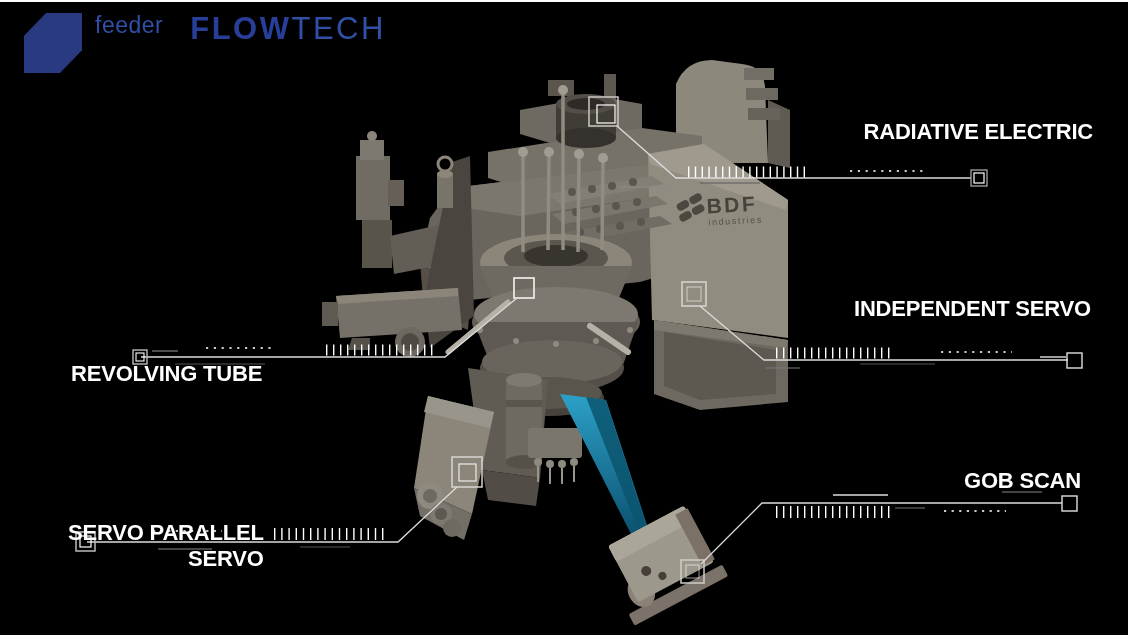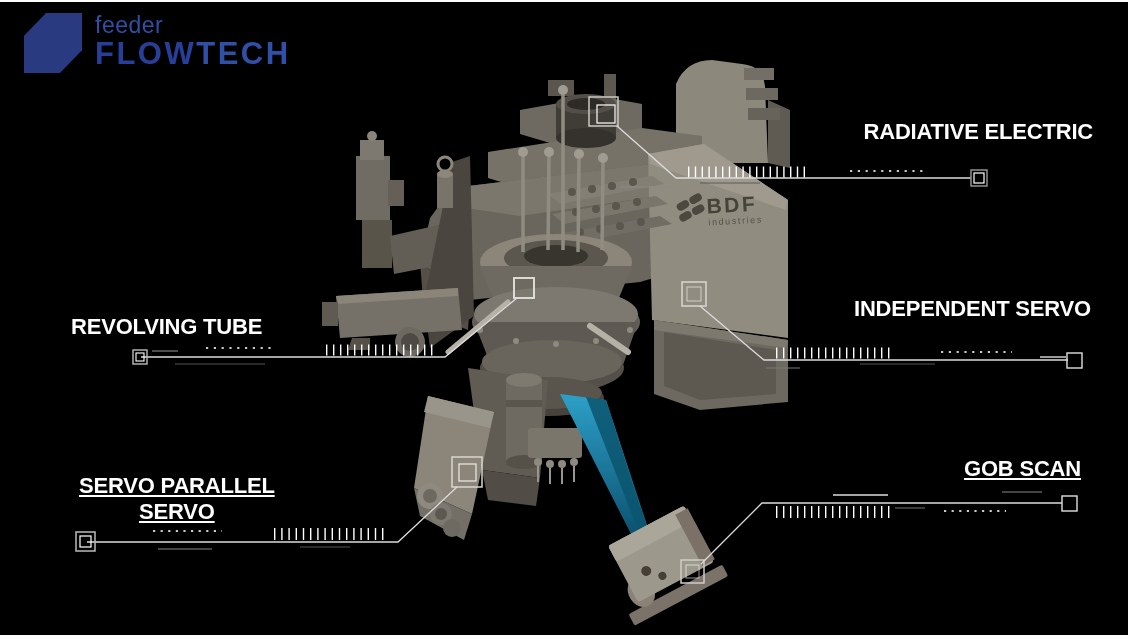--- a/index.html
+++ b/index.html
@@ -7,37 +7,37 @@
        font-family:"Liberation Sans", sans-serif;}
   .stage{position:absolute;inset:0;background:#000;}
   .edge{position:absolute;left:0;width:1128px;background:#fdfdfd;}
   .edge.top{top:0;height:2px;}
   .edge.bottom{bottom:0;height:4px;}
 
   
   .logo{position:absolute;top:13px;left:24px;display:flex;align-items:flex-start;}
   .logo-mark{width:58px;height:60px;background:#2a3a80;
              clip-path:polygon(38% 0,100% 0,100% 62%,62% 100%,0 100%,0 38%);}
-  .logo-text{margin-left:13px;display:flex;flex-direction:column;}
+  .logo-text{margin-left:13px;display:flex;flex-direction:row;gap:27px;}
   .logo-tagline{color:#3050a8;font-size:23px;font-weight:400;line-height:25px;letter-spacing:.5px;}
   .logo-brand{font-size:31px;line-height:32px;letter-spacing:2.5px;}
   .logo-brand .b{color:#283f99;font-weight:700;margin-top:24px;}
-  .logo-brand .l{color:#3050a8;font-weight:700;}
+  .logo-brand .l{color:#3050a8;font-weight:400;}
 
   
   .callout-label{position:absolute;color:#fff;font-weight:700;font-size:22px;
                  line-height:26px;letter-spacing:-.2px;white-space:nowrap;}
   .callout-label span{display:block;padding-left:8px;}
   .align-right{text-align:right;}
-  .align-left{text-align:center;}
+  .align-left{text-align:right;margin-top:47px;}
   #lbl-forehearth{top:119px;right:35px;}
   #lbl-plunger{top:296px;right:37px;margin-left:8px;}
   #lbl-revolving{top:314px;left:63px;}
-  #lbl-shear{top:473px;left:71px;text-decoration:underline;}
-  #lbl-gobscan{top:456px;right:47px;text-decoration:underline;}
+  #lbl-shear{top:473px;left:60px;}
+  #lbl-gobscan{top:468px;right:47px;}
 
   svg{position:absolute;top:0;left:0;}
 </style>
 </head>
 <body>
 
 <div class="stage">
 
   <svg width="1128" height="639" viewBox="0 0 1128 639">
     <defs>

